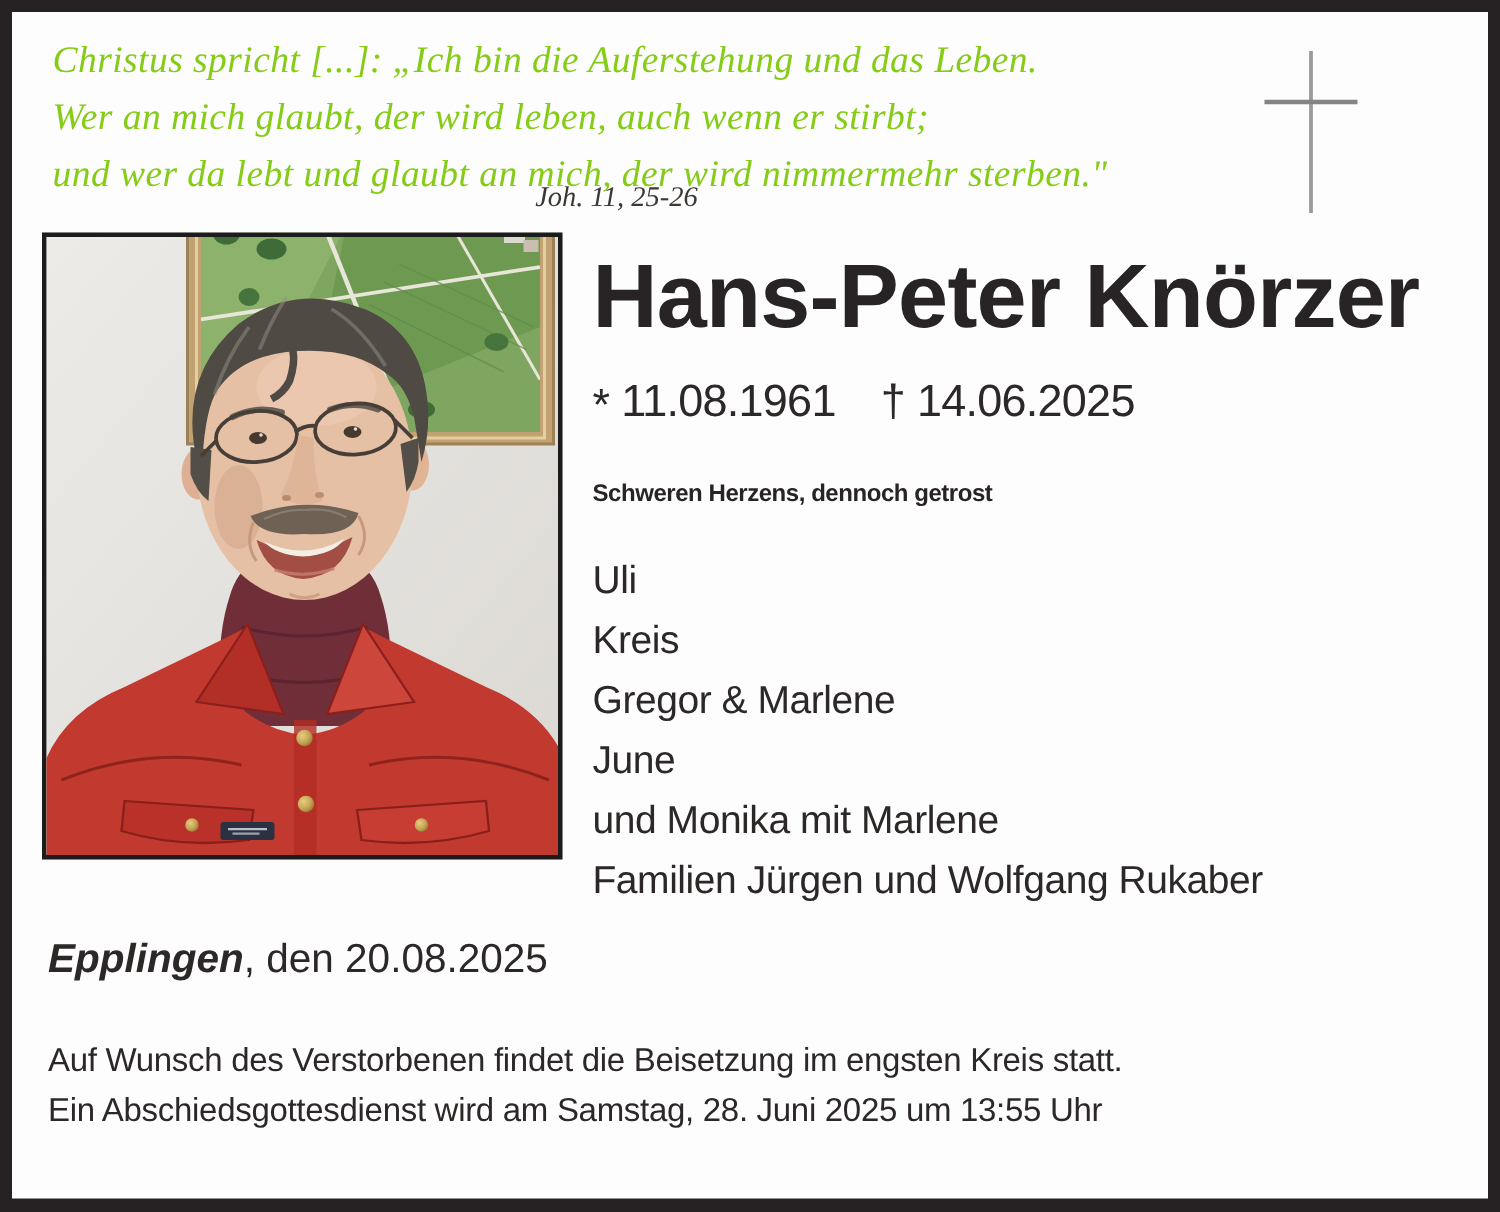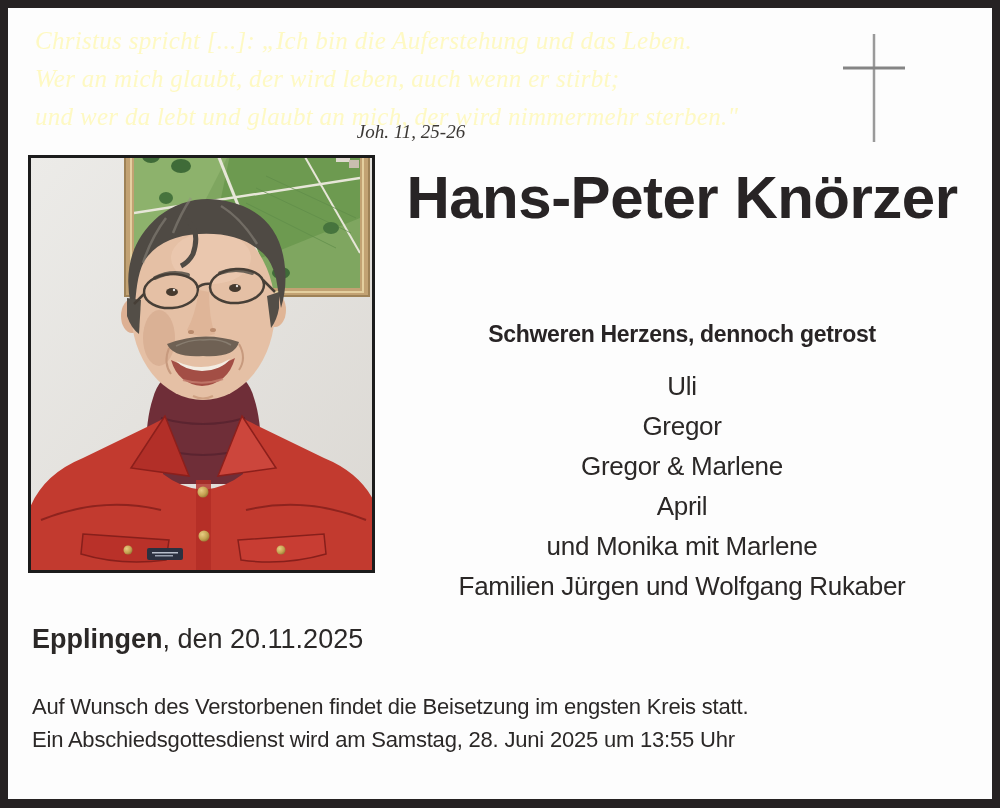--- a/index.html
+++ b/index.html
@@ -7,46 +7,46 @@
     position:relative; width:1000px; height:808px;
     background:#262223; overflow:hidden;
     font-family:"Liberation Sans", sans-serif;
     color:#2a2726;
   }
   .paper { position:absolute; left:8px; top:8px; right:8px; bottom:9px; background:#fdfdfd; }
 
   
   .quote { position:absolute; left:35px; top:22px; width:780px;
            font-family:"Liberation Serif", serif; font-style:italic;
-           font-size:25px; line-height:38px; color:#fef9c3; letter-spacing:.3px; }
+           font-size:25px; line-height:38px; color:#84cc16; letter-spacing:.3px; }
   .quote-ref { position:absolute; left:35px; top:121px; width:752px; text-align:center;
            font-family:"Liberation Serif", serif; font-style:italic;
            font-size:19px; color:#3b3835; }
 
   
   .cross { position:absolute; left:838px; top:30px; }
 
   
   .photo { position:absolute; left:28px; top:155px; width:347px; height:418px;
            border:3px solid #1c1c1c; box-sizing:border-box; background:#e6e4e0; }
   .photo svg { display:block; }
 
   
-  .rcol { position:absolute; left:382px; width:600px; text-align:center; }
+  .rcol { position:absolute; left:395px; width:600px; }
   .name  { top:163px; font-weight:bold; font-size:60px; letter-spacing:-.5px; color:#282425; }
   .dates { top:251px; font-size:30px; letter-spacing:-.5px; color:#2b2827; }
   .dates .star { position:relative; top:3px; margin-right:8px; }
   .dates .dagger { margin-left:30px; margin-right:8px; }
-  .motto { top:321px; font-weight:bold; font-size:23px; letter-spacing:-.3px; color:#282425; }
+  .motto { top:321px; font-weight:bold; font-size:16px; letter-spacing:-.3px; color:#282425; }
   .mourners { top:366px; font-size:26px; letter-spacing:-.3px; color:#2b2827; }
   .mourners .m-line { height:40px; line-height:40px; }
 
   
   .place-date { position:absolute; left:32px; top:624px; font-size:27px; color:#2b2827; }
-  .place-date .place { font-weight:bold; }
+  .place-date .place { font-weight:bold;font-style:italic; }
 
   
   .funeral { position:absolute; left:32px; top:690px; font-size:22px;
              line-height:33px; letter-spacing:-.2px; color:#2b2827; }
 </style>
 </head>
 <body>
 
 <div class="sheet">
   <div class="paper"></div>
@@ -156,33 +156,36 @@
       <path d="M145,188 Q160,181 172,182 M172,182 Q188,180 200,187" stroke="#8d8376" stroke-width="1.5" opacity="0.8" fill="none"></path>
       <path d="M140,202 Q172,218 204,200 Q197,226 171,228 Q147,226 140,202 Z" fill="#a34e45"></path>
       <path d="M145,203 Q172,216 199,201 Q191,212 171,213 Q153,212 145,203 Z" fill="#f3ede3"></path>
       <path d="M152,222 Q172,228 192,221" stroke="#c67f6f" stroke-width="2" opacity="0.8" fill="none"></path>
       <path d="M162,238 Q172,243 182,238" stroke="#cfa183" stroke-width="2" fill="none"></path>
     </svg>
   </div>
 
   <div class="rcol name">Hans-Peter Knörzer</div>
 
+  <div class="rcol dates">
+    <span class="star">*</span><span>11.08.1961</span><span class="dagger">†</span><span>14.06.2025</span>
+  </div>
 
   <div class="rcol motto">Schweren Herzens, dennoch getrost</div>
 
   <div class="rcol mourners">
     <div class="m-line">Uli</div>
-    <div class="m-line">Gregor</div>
+    <div class="m-line">Kreis</div>
     <div class="m-line">Gregor &amp; Marlene</div>
-    <div class="m-line">April</div>
+    <div class="m-line">June</div>
     <div class="m-line">und Monika mit Marlene</div>
     <div class="m-line">Familien Jürgen und Wolfgang Rukaber</div>
   </div>
 
   <div class="place-date">
-    <span class="place">Epplingen</span><span>, den 20.11.2025</span>
+    <span class="place">Epplingen</span><span>, den 20.08.2025</span>
   </div>
 
   <div class="funeral">
     <div>Auf Wunsch des Verstorbenen findet die Beisetzung im engsten Kreis statt.</div>
     <div>Ein Abschiedsgottesdienst wird am Samstag, 28. Juni 2025 um 13:55 Uhr</div>
   </div>
 </div>
 
 </body></html>

